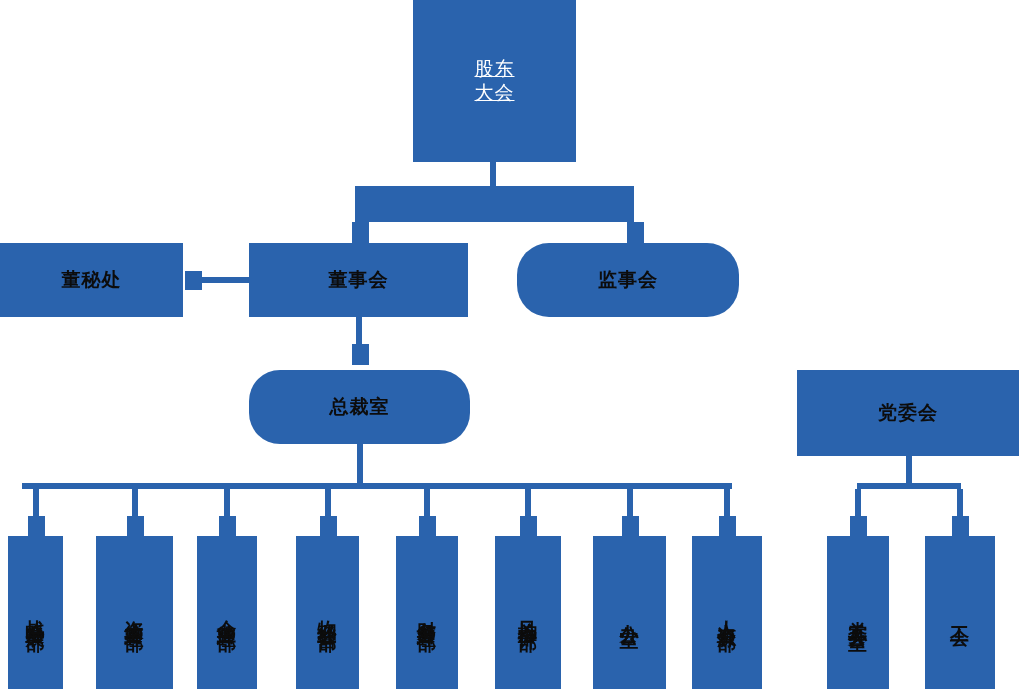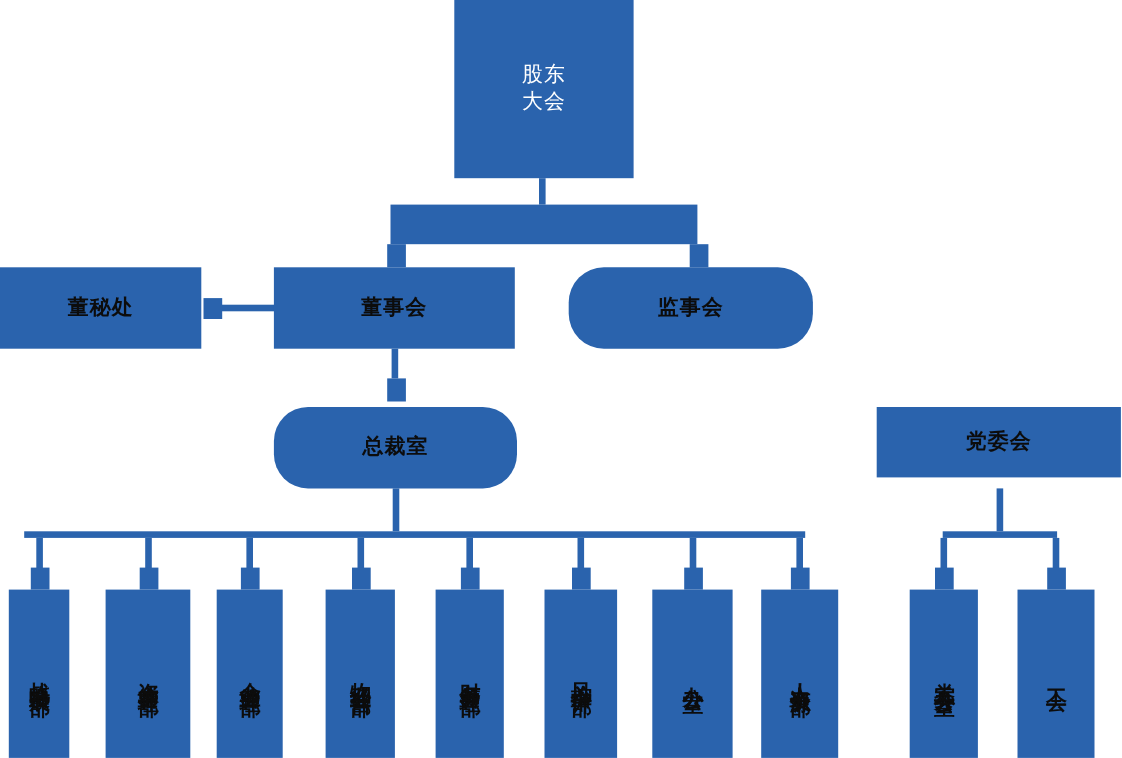--- a/index.html
+++ b/index.html
@@ -26,21 +26,21 @@
     box-sizing: border-box;
   }
   .node-label {
     font-size: 19px;
     line-height: 1.25;
     letter-spacing: 1px;
     text-align: center;
     white-space: pre-line;
     font-weight: 400;
   }
-  .label-white { color: #ffffff; }
+  .label-white { color: #ffffff; text-decoration: underline; }
   .label-dark  { color: #0c0c0c; font-weight: bold; }
   .label-vertical {
     writing-mode: vertical-rl;
     text-orientation: upright;
     letter-spacing: 3px;
     line-height: 1;
   }
   .connector {
     position: absolute;
     background: #2a63ad;
@@ -82,21 +82,21 @@
     <span class="node-label label-dark">监事会</span>
   </div>
 
   <div class="connector" style="left:356px; top:317px; width:6px; height:27px;"></div>
   <div class="joint" style="left:352px; top:344px; width:17px; height:21px;"></div>
 
   <div class="node" style="left:249px; top:370px; width:221px; height:74px;border-radius:31px;">
     <span class="node-label label-dark">总裁室</span>
   </div>
 
-  <div class="node" style="left:797px; top:370px; width:222px; height:64px;">
+  <div class="node" style="left:797px; top:370px; width:222px; height:86px;">
     <span class="node-label label-dark">党委会</span>
   </div>
 
   <div class="connector" style="left:357px; top:444px; width:6px; height:39px;"></div>
   <div class="connector" style="left:22px; top:483px; width:710px; height:6px;"></div>
 
   <div id="dept-drops">
       <div class="connector" style="left: 32.5px; top: 489px; width: 6px; height: 29px;"></div>
       <div class="joint" style="left: 27.5px; top: 516px; width: 17px; height: 20px;"></div>
       <div class="connector" style="left: 131.5px; top: 489px; width: 6px; height: 29px;"></div>

